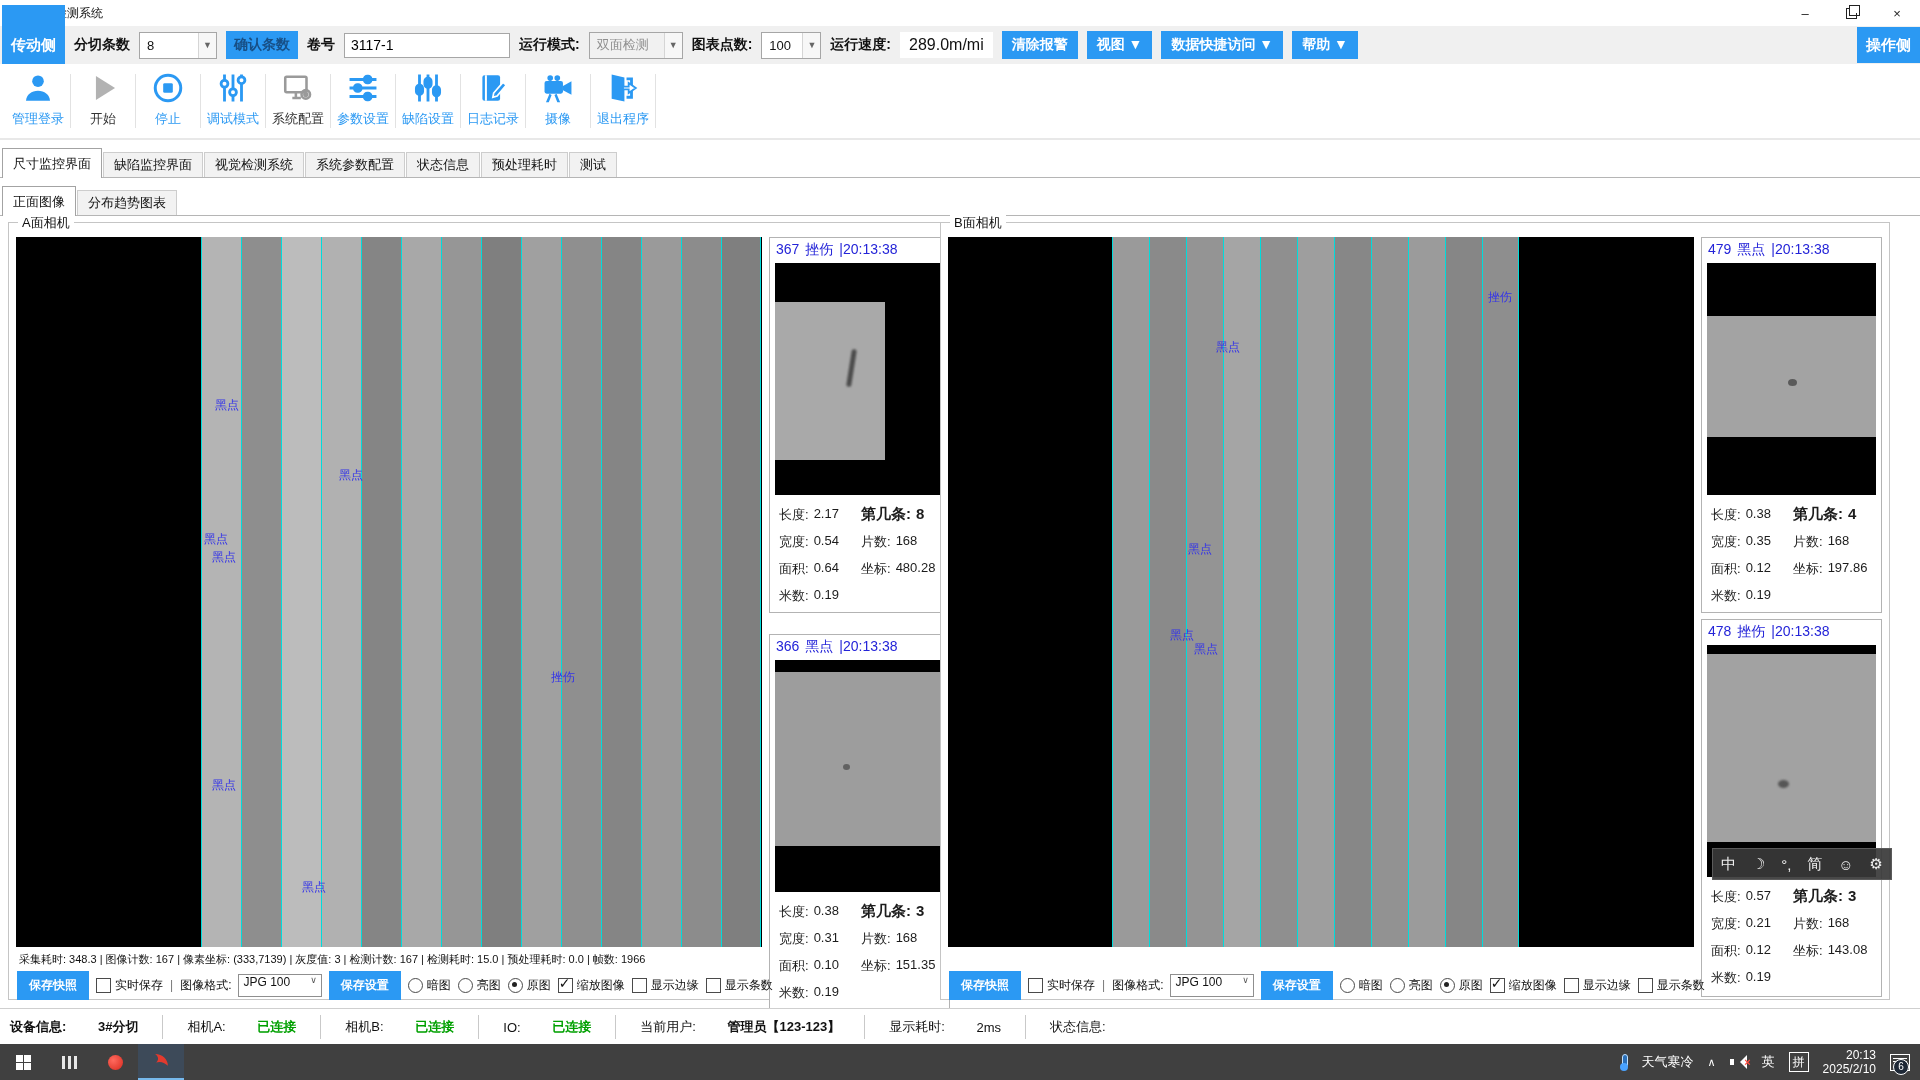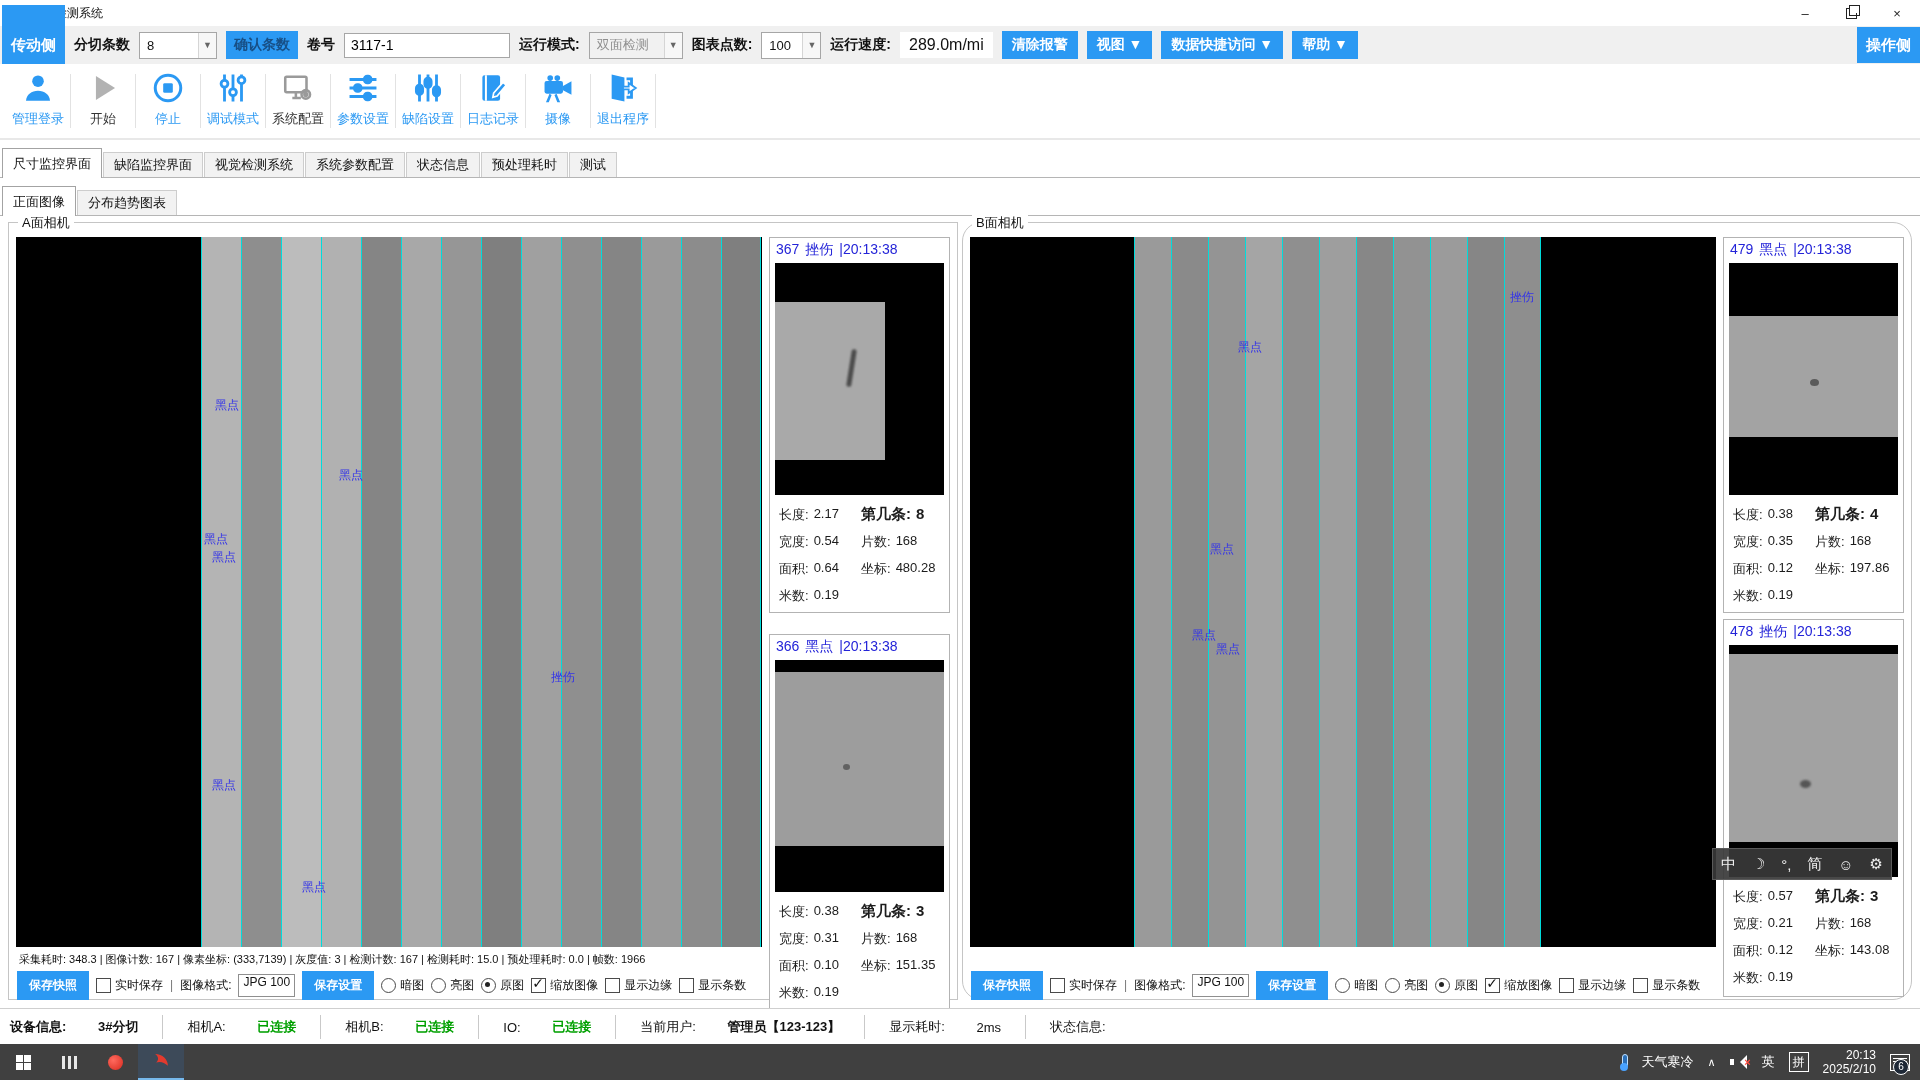--- a/index.html
+++ b/index.html
@@ -57,21 +57,21 @@
   .cam{position:absolute;left:7px;top:14px;width:746px;height:710px;background:#000;overflow:hidden;}
   .strip{position:absolute;top:0;height:100%;border-left:1px solid #00dcdc;box-sizing:border-box;}
   .mark{position:absolute;color:#3434e8;font-size:12px;white-space:nowrap;}
   .stats{position:absolute;left:10px;top:729px;width:738px;font-size:11px;color:#111;white-space:nowrap;overflow:hidden;}
   .ctrl-row{position:absolute;left:8px;top:749px;height:26px;display:flex;align-items:center;gap:7px;font-size:12px;white-space:nowrap;}
   .pbtn{background:#2b99f3;color:#fff;font-weight:700;font-size:12px;padding:6px 12px;}
   .chk{width:13px;height:13px;border:1px solid #4a4a4a;background:#fff;position:relative;display:inline-block;flex:none;}
   .chk.on::after{content:"✓";position:absolute;left:0px;top:-4px;font-size:14px;font-weight:700;color:#111;}
   .rad{width:13px;height:13px;border:1px solid #4a4a4a;border-radius:50%;background:#fff;position:relative;display:inline-block;flex:none;}
   .rad.on::after{content:"";position:absolute;left:3px;top:3px;width:5px;height:5px;border-radius:50%;background:#222;}
-  .combo-sm{border:1px solid #8f8f8f;background:#fff;height:21px;display:flex;align-items:flex-start;padding:0 4px;gap:20px;font-size:12px;flex-direction:column;}
+  .combo-sm{border:1px solid #8f8f8f;background:#fff;height:21px;display:flex;align-items:flex-start;padding:0 4px;gap:20px;font-size:12px;}
   .combo-sm .ar{color:#555;font-size:9px;}
   .csep{color:#777;}
 
   
   .defect-box{position:absolute;left:760px;width:181px;background:#fff;border:1px solid #b3b3b3;box-sizing:border-box;}
   .d-head{height:21px;padding:3px 4px 0 6px;font-size:14px;color:#2424d8;white-space:nowrap;}
   .d-head span{margin-right:6px;}
   .thumb{height:232px;margin:1px 5px 0 5px;background:#000;position:relative;overflow:hidden;}
   .thumb .ph{position:absolute;background:#a5a5a5;}
   .thumb .flaw{position:absolute;background:#555;}
@@ -428,21 +428,21 @@
         <span style="display: inline-flex; align-items: center; gap: 4px;">
           <span class="chk"></span>
           <span>显示边缘</span>
         </span>
         <span style="display: inline-flex; align-items: center; gap: 4px;">
           <span class="chk"></span>
           <span>显示条数</span>
         </span>
       </div>
     </div>
-    <div class="groupbox" style="left: 962px; border-radius: 19px;">
+    <div class="groupbox" style="left: 940px;">
       <span class="gb-title">B面相机</span>
       <div class="cam">
         <div class="strip" style="left: 164px; width: 37px; background: rgb(154, 154, 154);"></div>
         <div class="strip" style="left: 201px; width: 37px; background: rgb(138, 138, 138);"></div>
         <div class="strip" style="left: 238px; width: 37px; background: rgb(148, 148, 148);"></div>
         <div class="strip" style="left: 275px; width: 37px; background: rgb(165, 165, 165);"></div>
         <div class="strip" style="left: 312px; width: 37px; background: rgb(143, 143, 143);"></div>
         <div class="strip" style="left: 349px; width: 37px; background: rgb(158, 158, 158);"></div>
         <div class="strip" style="left: 386px; width: 37px; background: rgb(135, 135, 135);"></div>
         <div class="strip" style="left: 423px; width: 37px; background: rgb(146, 146, 146);"></div>

